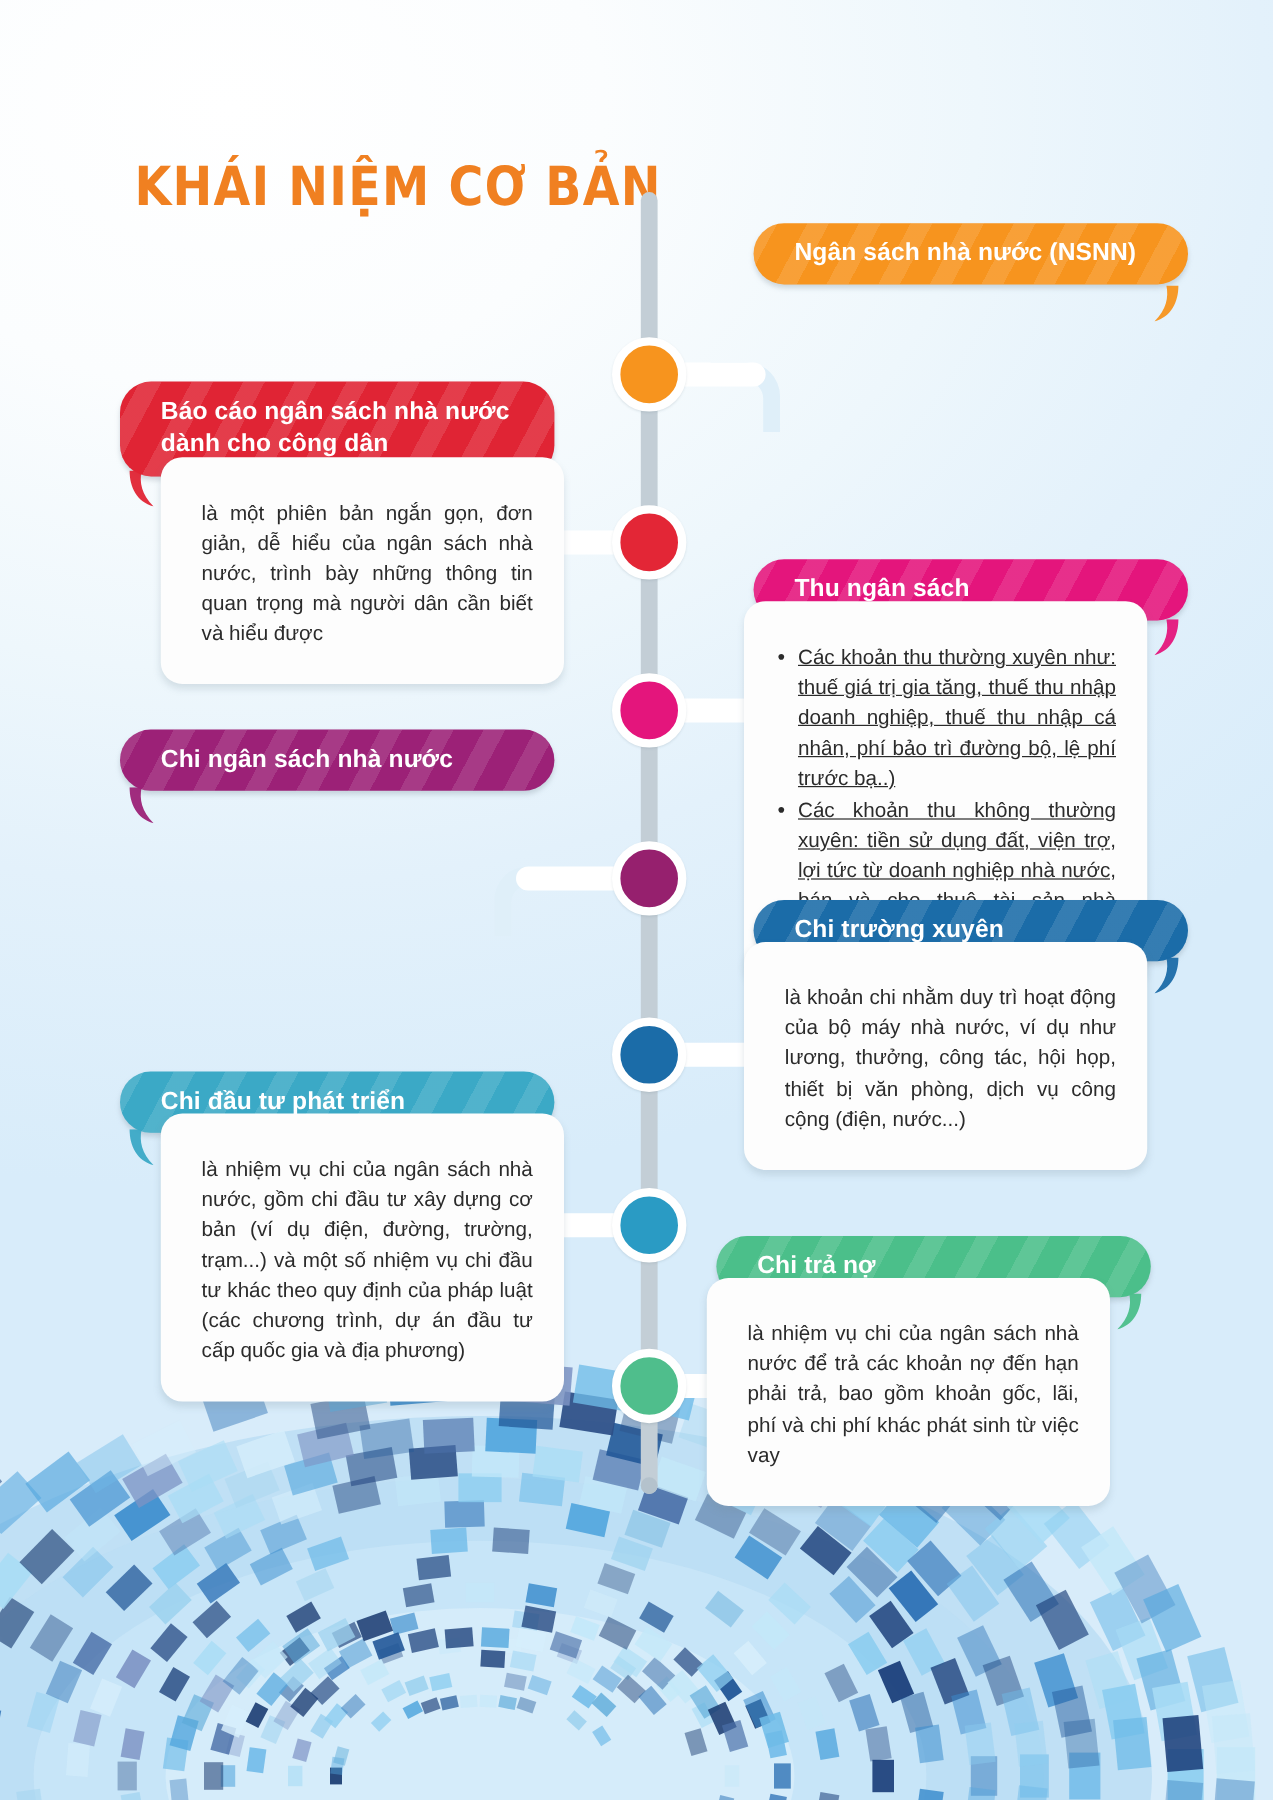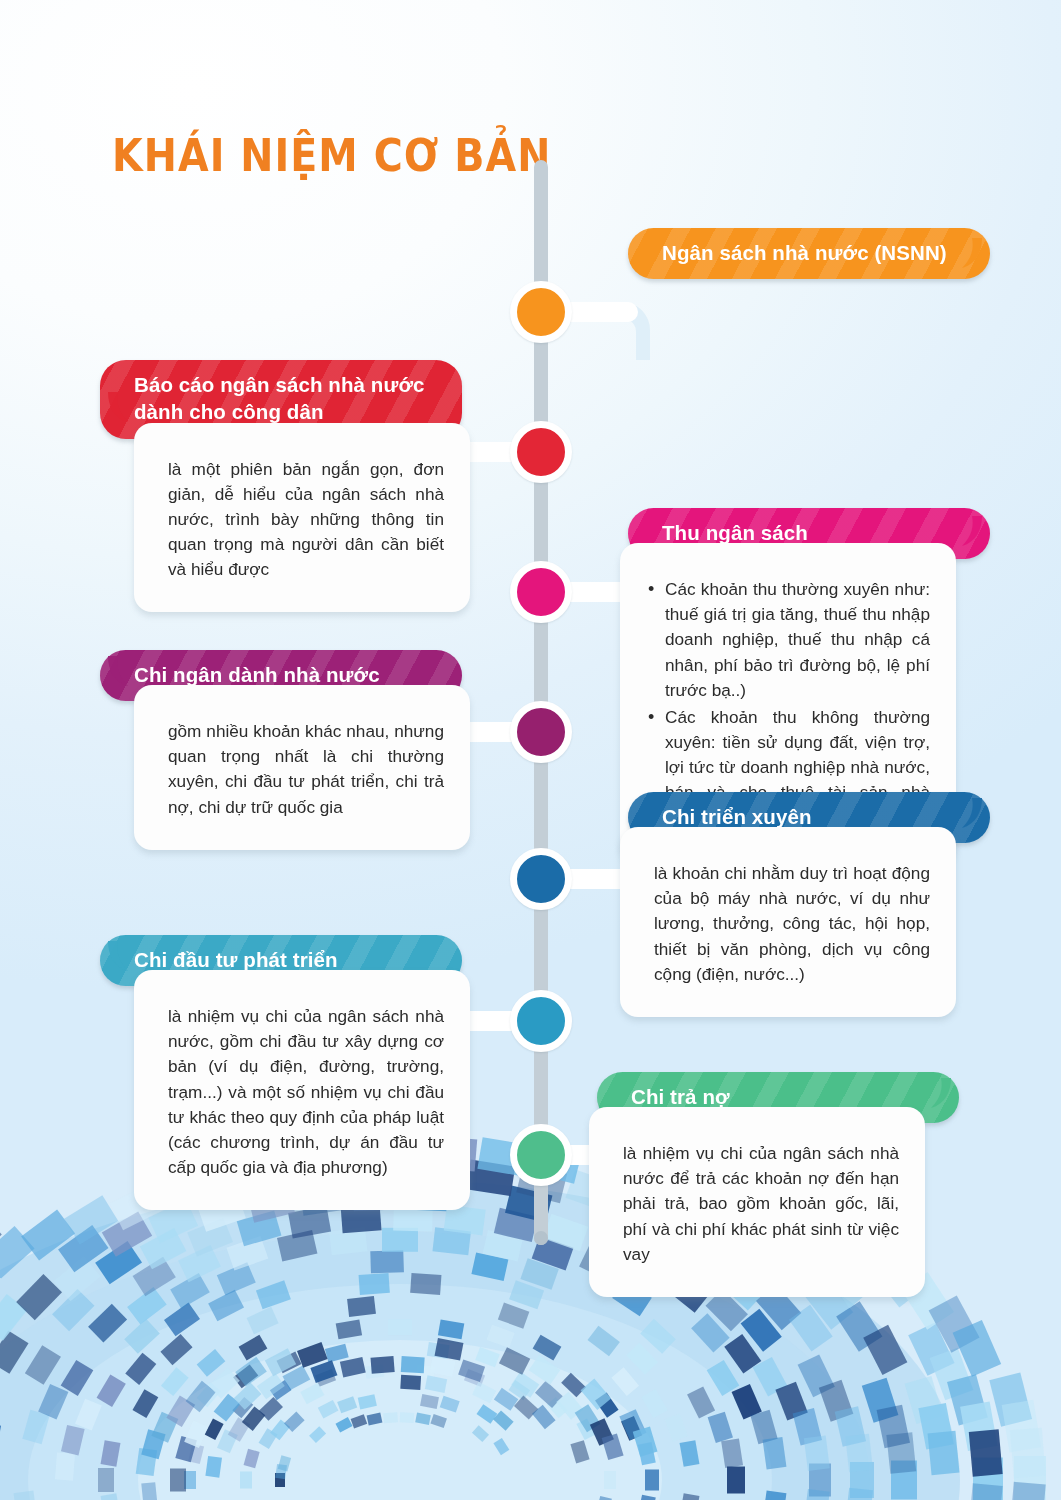--- a/index.html
+++ b/index.html
@@ -98,21 +98,20 @@
     position: relative;
     border-radius: 26px;
     padding: 11px 26px 13px 34px;
     color: #ffffff;
     font-size: 20.5px;
     font-weight: bold;
     line-height: 1.33;
     letter-spacing: 0.1px;
     overflow: hidden;
     filter: drop-shadow(0 3px 2px rgba(120,135,148,0.30));
-    margin-top: 42px;
   }
   .card-head .stripes {
     position: absolute;
     inset: 0;
     background: repeating-linear-gradient(
       -62deg,
       rgba(255,255,255,0.00) 0px,
       rgba(255,255,255,0.00) 22px,
       rgba(255,255,255,0.115) 22px,
       rgba(255,255,255,0.115) 38px
@@ -699,48 +698,45 @@
   </div>
 
   <div class="card right" style="left:620px; top:466px; width:370px;">
     <svg class="ribbon-tail" style="right:0px; top:50px;" viewBox="0 0 34 30">
       <path d="M0 0 H26 C26 14 20 26 6 30 C16 20 18 10 16 0 Z" fill="#E4157C" opacity="0.95"></path>
     </svg>
     <div class="card-head" style="background:#E4157C;">
       <span class="stripes"></span>
       <span class="htext">Thu ngân sách</span>
     </div>
-    <div class="card-body" style="padding-left:28px; ">
+    <div class="card-body" style="padding-left:28px; text-decoration:underline;">
       <ul>
         <li>Các khoản thu thường xuyên như: thuế giá trị gia tăng, thuế thu nhập doanh nghiệp, thuế thu nhập cá nhân, phí bảo trì đường bộ, lệ phí trước bạ..)</li>
         <li>Các khoản thu không thường xuyên: tiền sử dụng đất, viện trợ, lợi tức từ doanh nghiệp nhà nước, bán và cho thuê tài sản nhà nước...</li>
       </ul>
     </div>
   </div>
 
   <div class="card left" style="left:100px; top:608px; width:370px;">
     <svg class="ribbon-tail" style="left:0px; top:48px;" viewBox="0 0 34 30">
       <path d="M34 0 H8 C8 14 14 26 28 30 C18 20 16 10 18 0 Z" fill="#9C2177" opacity="0.95"></path>
     </svg>
     <div class="card-head" style="background:#9C2177;">
       <span class="stripes"></span>
-      <span class="htext">Chi ngân dành nhà nước</span>
-    </div>
-    <div class="card-body" style="min-height:140px;">
-      <span>gồm nhiều khoản khác nhau, nhưng quan trọng nhất là chi thường xuyên, chi đầu tư phát triển, chi trả nợ, chi dự trữ quốc gia</span>
+      <span class="htext">Chi ngân sách nhà nước</span>
     </div>
   </div>
 
   <div class="card right" style="left:620px; top:750px; width:370px;">
     <svg class="ribbon-tail" style="right:0px; top:48px;" viewBox="0 0 34 30">
       <path d="M0 0 H26 C26 14 20 26 6 30 C16 20 18 10 16 0 Z" fill="#1B6CA8" opacity="0.95"></path>
     </svg>
     <div class="card-head" style="background:#1B6CA8;">
       <span class="stripes"></span>
-      <span class="htext">Chi triển xuyên</span>
+      <span class="htext">Chi trường xuyên</span>
     </div>
     <div class="card-body" style="min-height:145px;">
       <span>là khoản chi nhằm duy trì hoạt động của bộ máy nhà nước, ví dụ như lương, thưởng, công tác, hội họp, thiết bị văn phòng, dịch vụ công cộng (điện, nước...)</span>
     </div>
   </div>
 
   <div class="card left" style="left:100px; top:893px; width:370px;">
     <svg class="ribbon-tail" style="left:0px; top:48px;" viewBox="0 0 34 30">
       <path d="M34 0 H8 C8 14 14 26 28 30 C18 20 16 10 18 0 Z" fill="#3BA9C6" opacity="0.95"></path>
     </svg>

